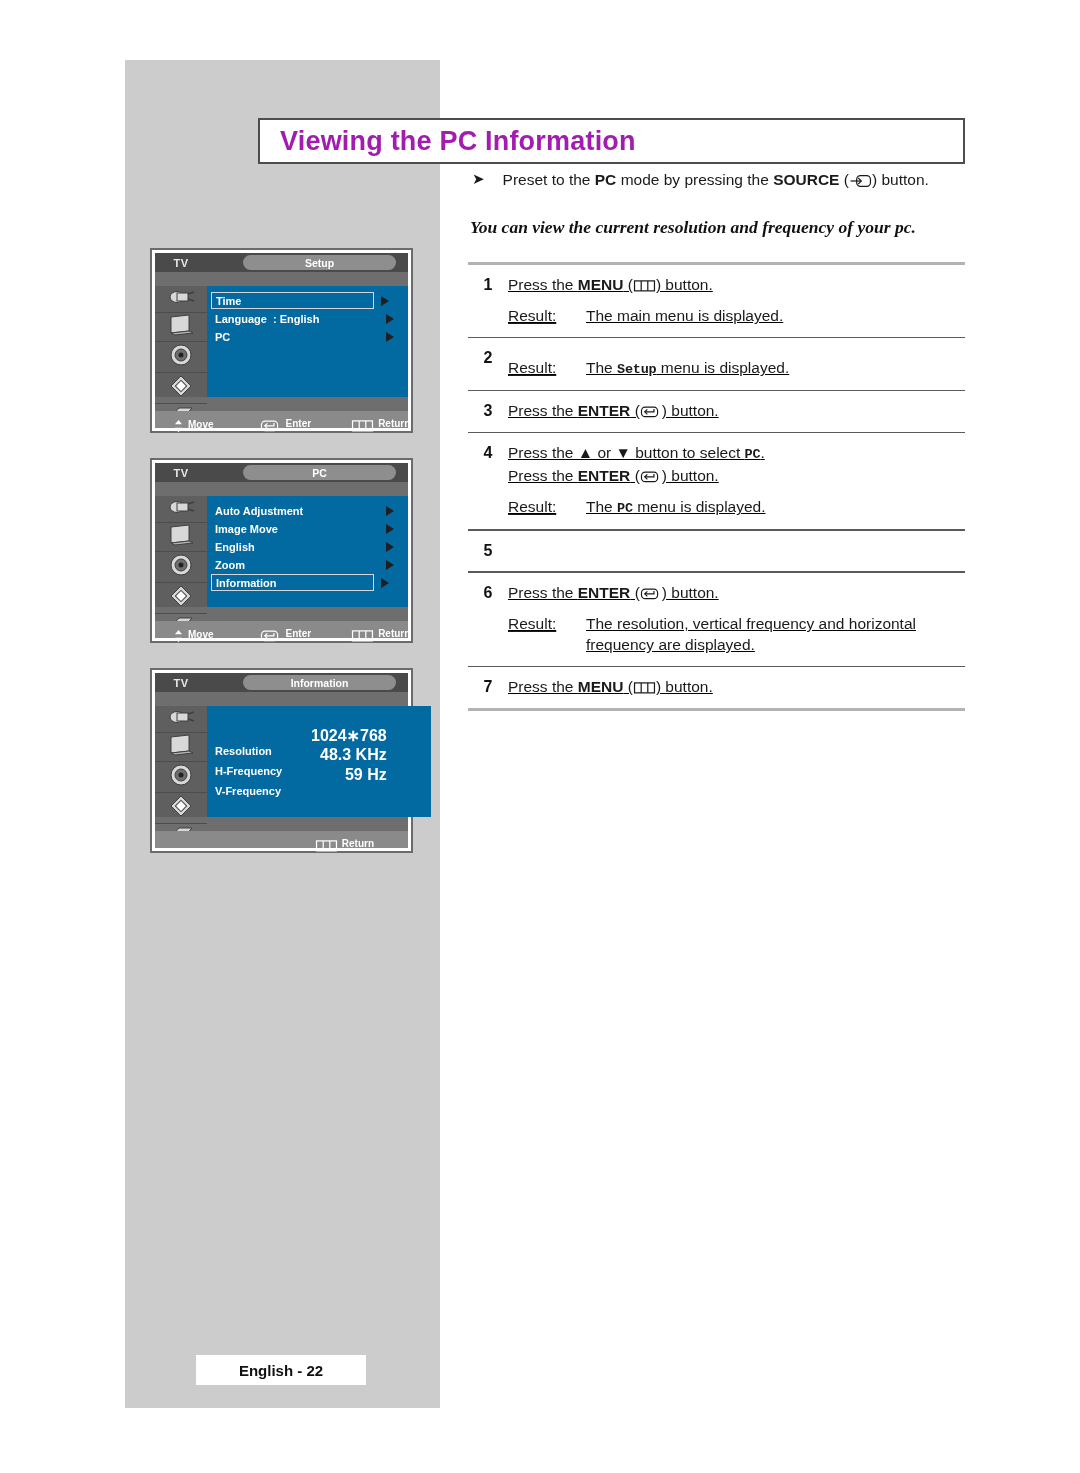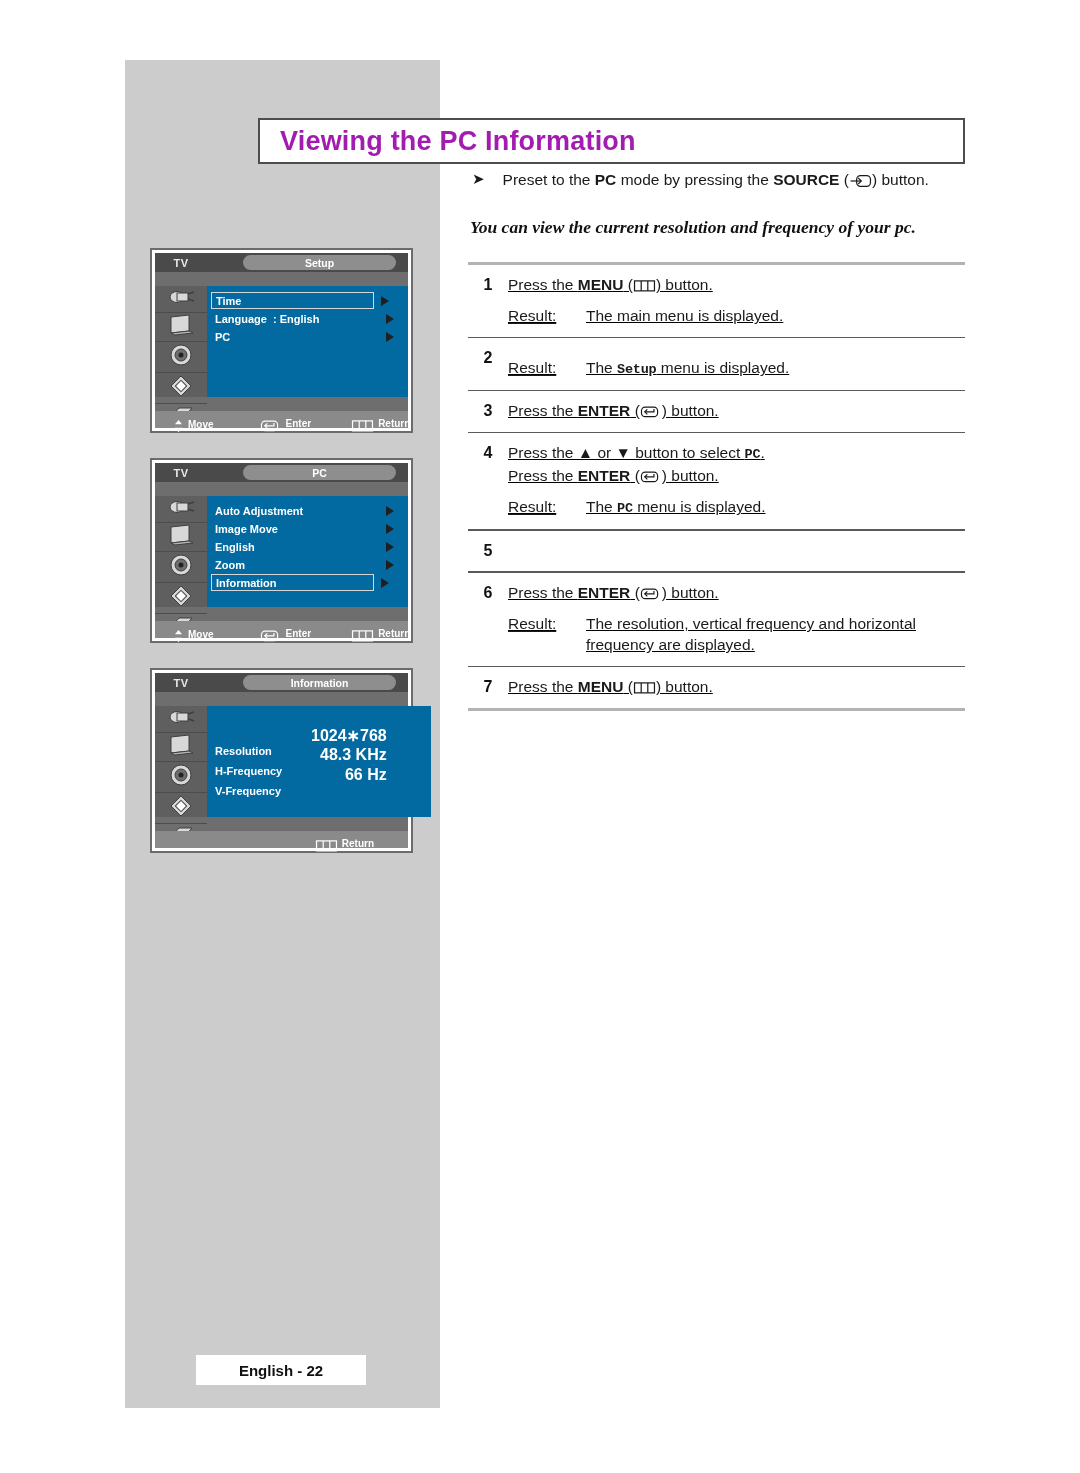--- a/index.html
+++ b/index.html
@@ -542,21 +542,21 @@
             <div class="info-row">
               <span class="info-label">Resolution</span>
               <span class="info-value">1024∗768</span>
             </div>
             <div class="info-row">
               <span class="info-label">H-Frequency</span>
               <span class="info-value">48.3  KHz</span>
             </div>
             <div class="info-row">
               <span class="info-label">V-Frequency</span>
-              <span class="info-value">66  Hz</span>
+              <span class="info-value">59  Hz</span>
             </div>
           </div>
         </div>
         <div class="osd-foot">
           <div class="foot-item" style="margin-left:auto;margin-right:34px;">
             <span class="glyph">
               <svg class="ico ico-menu" viewBox="0 0 30 18">
                 <rect x="2" y="3" width="26" height="13" fill="none" stroke="#ffffff" stroke-width="1.6"></rect>
                 <line x1="10.7" y1="3" x2="10.7" y2="16" stroke="#ffffff" stroke-width="1.6"></line>
                 <line x1="19.3" y1="3" x2="19.3" y2="16" stroke="#ffffff" stroke-width="1.6"></line>

